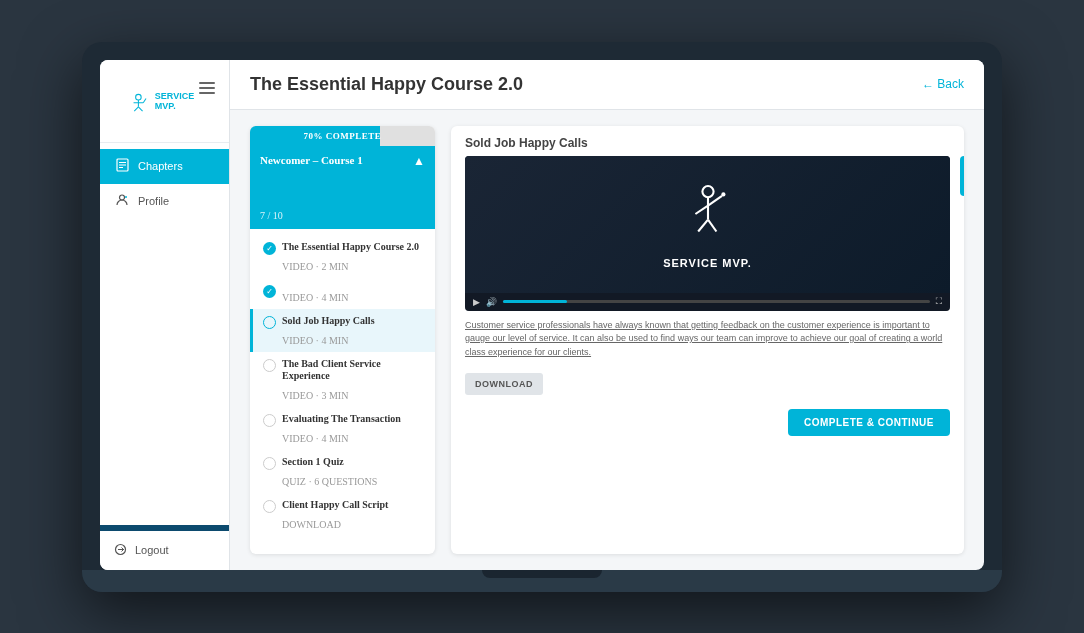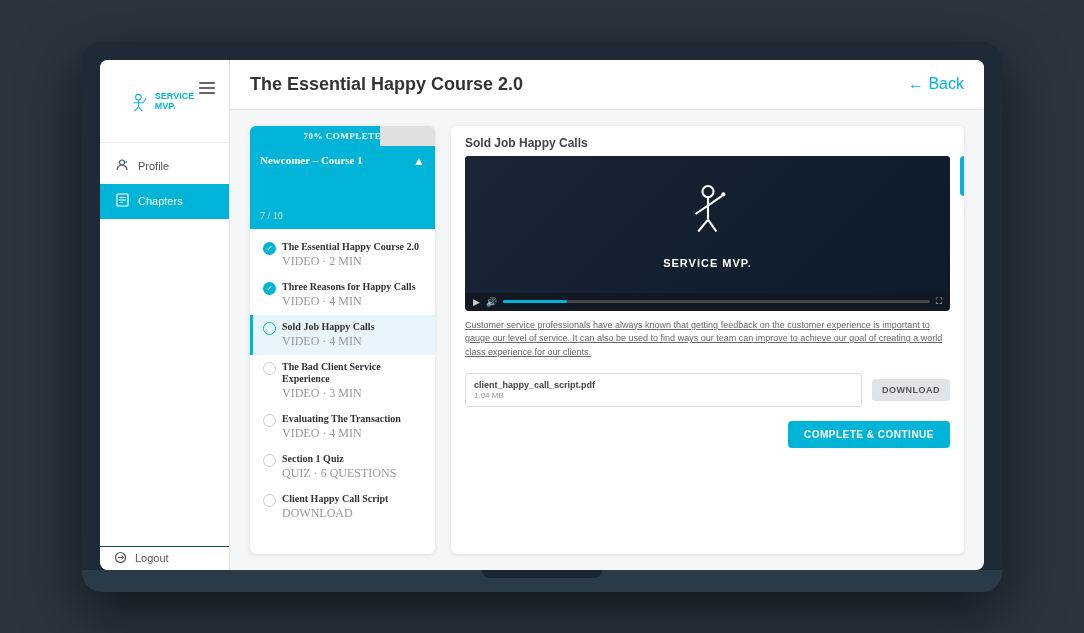--- a/index.html
+++ b/index.html
@@ -126,22 +126,22 @@
       background: #00b4d8;
       color: #fff;
     }
     .nav-item .nav-icon {
       font-size: 13px;
       width: 16px;
       text-align: center;
     }
 
     .sidebar-bottom {
-      padding: 4px 14px;
-      border-top: 1px solid #0c4a6e;
+      padding: 12px 14px;
+      border-top: 6px solid #0c4a6e;
     }
 
     .logout-item {
       display: flex;
       align-items: center;
       gap: 8px;
       font-size: 11px;
       color: #555;
       cursor: pointer;
     }
@@ -164,21 +164,21 @@
       flex-shrink: 0;
     }
 
     .page-title {
       font-size: 18px;
       font-weight: bold;
       color: #333;
     }
 
     .back-link {
-      font-size: 16px;
+      font-size: 12px;
       color: #00b4d8;
       cursor: pointer;
       display: flex;
       align-items: center;
       gap: 4px;
       margin-left: 24px;
     }
 
     .content-area {
       flex: 1;
@@ -298,24 +298,24 @@
     }
 
     .item-name {
       font-size: 10px;
       font-weight: 600;
       color: #333;
       line-height: 1.2;
     }
 
     .item-meta {
-      font-size: 12px;
+      font-size: 10px;
       color: #999;
       text-transform: uppercase;
-      margin-top: 1px;
+      margin-top: 8px;
     }
 
     
     .video-panel {
       flex: 1;
       background: #fff;
       border-radius: 6px;
       overflow: hidden;
       box-shadow: 0 1px 4px rgba(0,0,0,0.1);
       display: flex;
@@ -484,40 +484,40 @@
             <span class="logo-text">SERVICE MVP.</span>
           </div>
           <div class="hamburger">
             <span></span>
               <span></span>
               <span></span>
           </div>
         </div>
 
         <nav class="sidebar-nav">
-          <div class="nav-item">
-            <span class="nav-icon">
-              <svg width="14" height="14" viewBox="0 0 14 14" fill="none" xmlns="http://www.w3.org/2000/svg">
-                <circle cx="7" cy="4.5" r="2.5" stroke="#555" stroke-width="1.2" fill="none"></circle>
-                <path d="M2 12c0-2.76 2.24-5 5-5s5 2.24 5 5" stroke="#555" stroke-width="1.2" fill="none"></path>
-                <circle cx="11" cy="4" r="1" fill="#00b4d8"></circle>
-              </svg>
-            </span>
-            <span>Profile</span>
-          </div>
           <div class="nav-item active">
             <span class="nav-icon">
               <svg width="13" height="14" viewBox="0 0 13 14" fill="none" xmlns="http://www.w3.org/2000/svg">
                 <rect x="1" y="1" width="11" height="12" rx="1" stroke="white" stroke-width="1.2" fill="none"></rect>
                 <line x1="3" y1="4.5" x2="10" y2="4.5" stroke="white" stroke-width="1"></line>
                 <line x1="3" y1="7" x2="10" y2="7" stroke="white" stroke-width="1"></line>
                 <line x1="3" y1="9.5" x2="7" y2="9.5" stroke="white" stroke-width="1"></line>
               </svg>
             </span>
             <span>Chapters</span>
+          </div>
+          <div class="nav-item">
+            <span class="nav-icon">
+              <svg width="14" height="14" viewBox="0 0 14 14" fill="none" xmlns="http://www.w3.org/2000/svg">
+                <circle cx="7" cy="4.5" r="2.5" stroke="#555" stroke-width="1.2" fill="none"></circle>
+                <path d="M2 12c0-2.76 2.24-5 5-5s5 2.24 5 5" stroke="#555" stroke-width="1.2" fill="none"></path>
+                <circle cx="11" cy="4" r="1" fill="#00b4d8"></circle>
+              </svg>
+            </span>
+            <span>Profile</span>
           </div>
         </nav>
 
         <div class="sidebar-bottom">
           <div class="logout-item">
             <span>
               <svg width="13" height="13" viewBox="0 0 13 13" fill="none">
                 <circle cx="6.5" cy="6.5" r="5" stroke="#555" stroke-width="1.2" fill="none"></circle>
                 <path d="M4 6.5h6M7.5 4.5l2 2-2 2" stroke="#555" stroke-width="1"></path>
               </svg>
@@ -555,21 +555,20 @@
                 <div class="check-circle item-icon">✓</div>
                 <div class="item-text">
                   <div class="item-name">The Essential Happy Course 2.0</div>
                   <div class="item-meta">VIDEO · 2 MIN</div>
                 </div>
               </div>
 
               <div class="chapter-item">
                 <div class="check-circle item-icon">✓</div>
                 <div class="item-text">
-                  <div class="item-name">Three Reasons for Happy Calls</div>
                   <div class="item-meta">VIDEO · 4 MIN</div>
                 </div>
               </div>
 
               <div class="chapter-item active">
                 <div class="empty-circle item-icon" style="border-color:#00b4d8;"></div>
                 <div class="item-text">
                   <div class="item-name">Sold Job Happy Calls</div>
                   <div class="item-meta">VIDEO · 4 MIN</div>
                 </div>
@@ -643,24 +642,20 @@
                 <div class="ctrl-progress">
                   <div class="ctrl-progress-fill"></div>
                 </div>
                 <span class="ctrl-btn">⛶</span>
               </div>
             </div>
 
             <div class="video-description">Customer service professionals have always known that getting feedback on the customer experience is important to gauge our level of service. It can also be used to find ways our team can improve to achieve our goal of creating a world class experience for our clients.</div>
 
             <div class="download-section">
-              <div class="file-info">
-                <div class="file-name">client_happy_call_script.pdf</div>
-                <div class="file-size">1.04 MB</div>
-              </div>
               <button class="download-btn">DOWNLOAD</button>
             </div>
 
             <div class="complete-btn-container">
               <button class="complete-btn">COMPLETE &amp; CONTINUE</button>
             </div>
           </div>
         </div>
       </div>
     </div>

